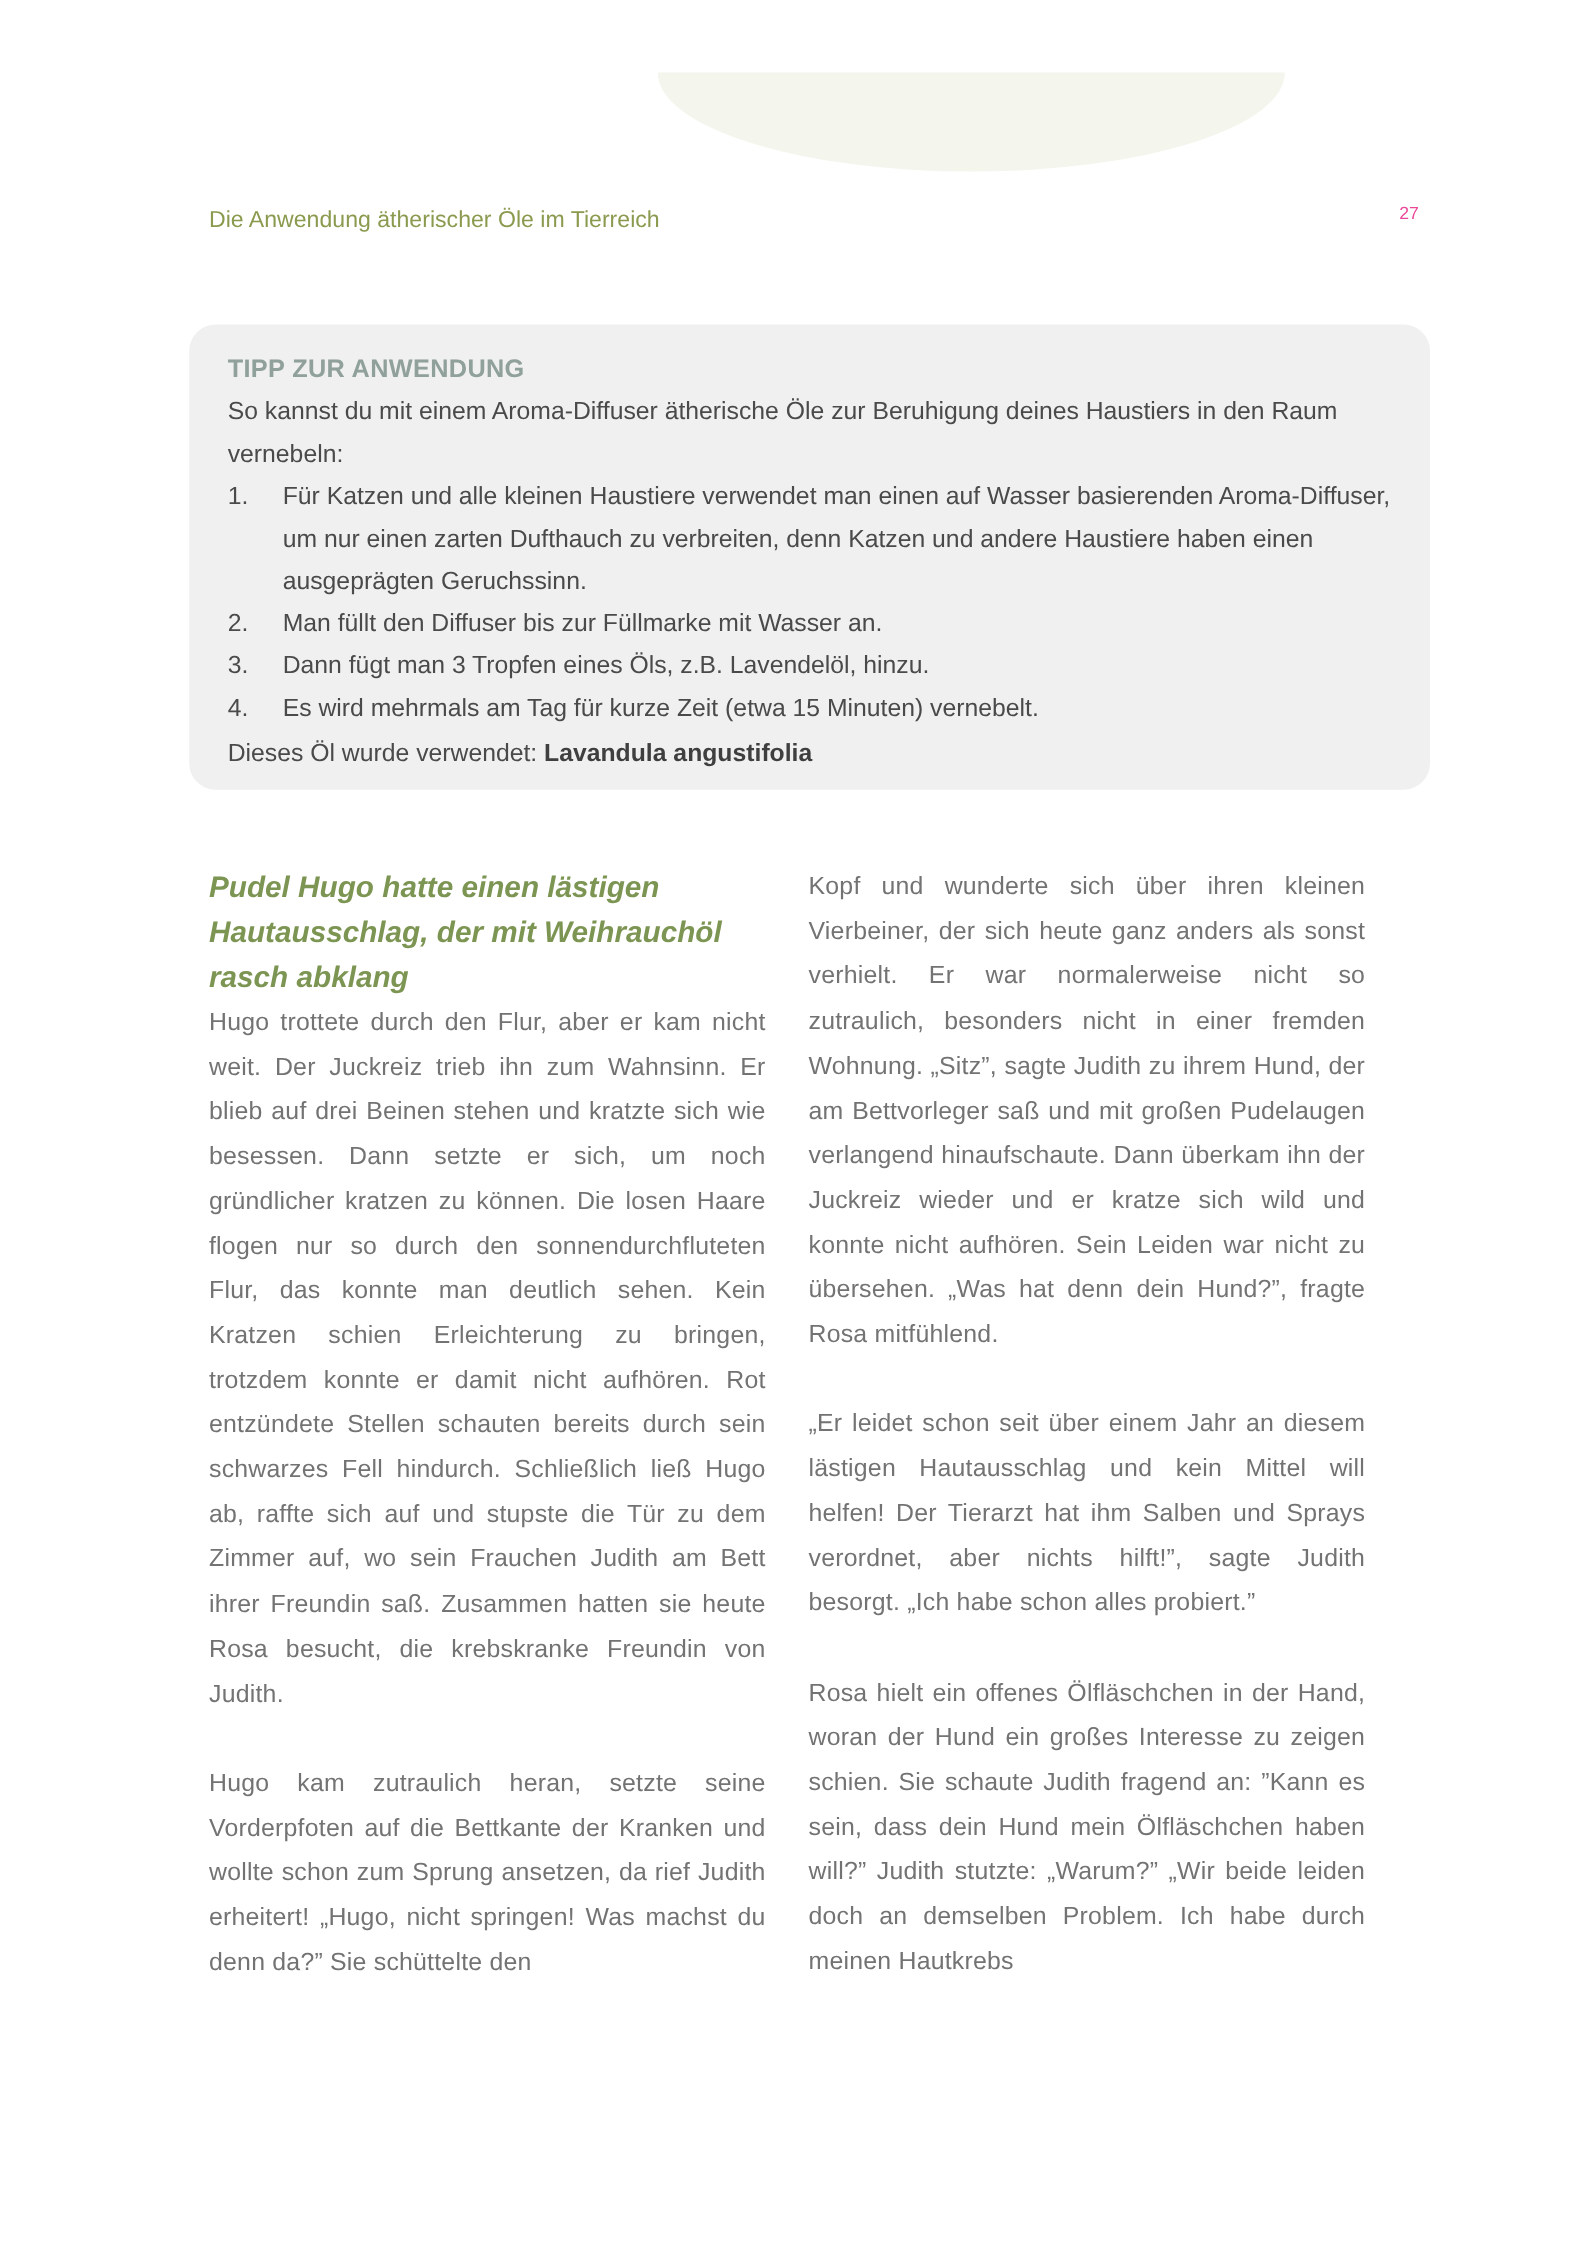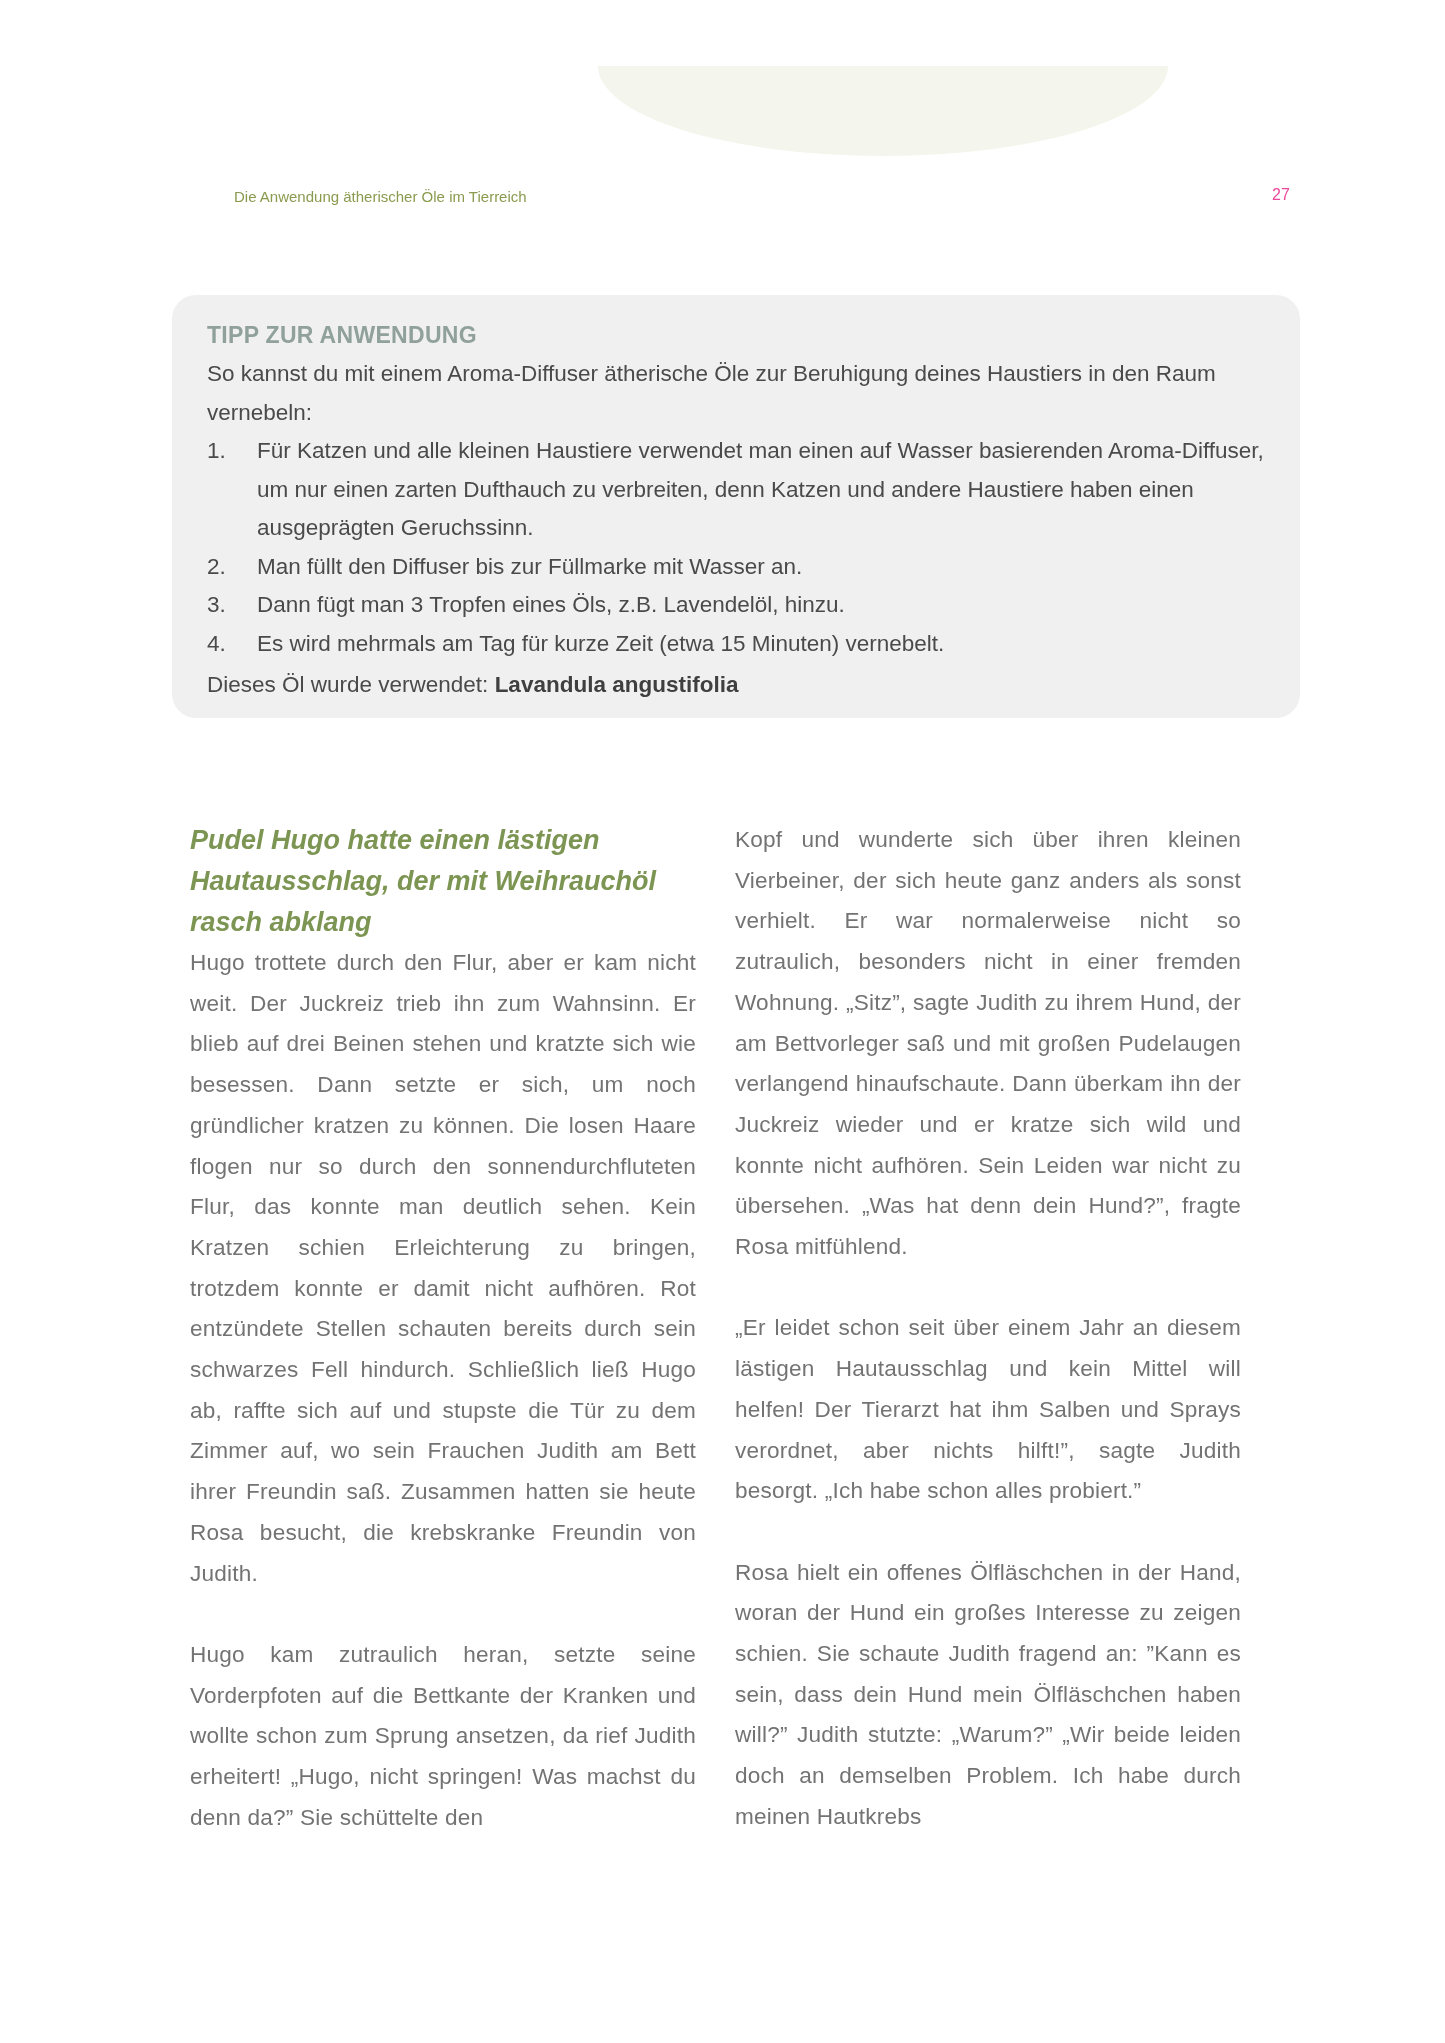--- a/index.html
+++ b/index.html
@@ -1,35 +1,35 @@
 <!DOCTYPE html>
 <html><head>
 <meta charset="utf-8">
 <style>
   html, body { margin: 0; padding: 0; background: #ffffff; }
   body { width: 1445px; height: 2043px; position: relative; overflow: hidden;
          font-family: "Liberation Sans", sans-serif; color: #4a4a4a; }
   .deco-arc { position: absolute; left: 598px; top: 66px; width: 570px; height: 90px;
               background: #f4f5ec; border-radius: 0 0 285px 285px / 0 0 90px 90px; }
-  .running-head { position: absolute; left: 190px; top: 188px; font-size: 15px; color: #8a9a4e; margin-left: 44px; }
+  .running-head { position: absolute; left: 190px; top: 188px; font-size: 21px; color: #8a9a4e; }
   .page-number { position: absolute; left: 1272px; top: 186px; font-size: 16px; color: #ec4899; }
 
   .tip-box { position: absolute; left: 172px; top: 295px; width: 1128px; height: 423px;
              background: #f0f0f0; border-radius: 24px; box-sizing: border-box;
              padding: 22px 36px 0 35px; }
   .tip-title { font-size: 23px; font-weight: bold; color: #90a09a; letter-spacing: 0.3px;
                line-height: 36px; margin-bottom: 2px; }
   .tip-text { font-size: 22.5px; line-height: 38.5px; color: #4a4a4a; }
   .tip-list { list-style: none; margin: 0; padding: 0; }
   .tip-list li { position: relative; padding-left: 50px; font-size: 22.5px; line-height: 38.5px; }
   .tip-list .num { position: absolute; left: 0; top: 0; }
   .tip-oil { font-size: 22.5px; line-height: 38.5px; margin-top: 3px; }
   .tip-oil b { color: #3f3f3f; margin-top: 12px; }
 
-  .col { position: absolute; top: 820px; width: 506px; }
+  .col { position: absolute; top: 786px; width: 506px; }
   .col-left { left: 190px; }
   .col-right { left: 735px; }
   .headline { font-size: 27px; font-weight: bold; font-style: italic; color: #7d9553;
               line-height: 41px; margin: 0; }
   .para { font-size: 22.6px; line-height: 40.7px; text-align: justify; margin: 0;
           color: #737373; letter-spacing: 0.2px; }
   .para-gap { height: 40.7px; }
 </style>
 </head>
 <body>

